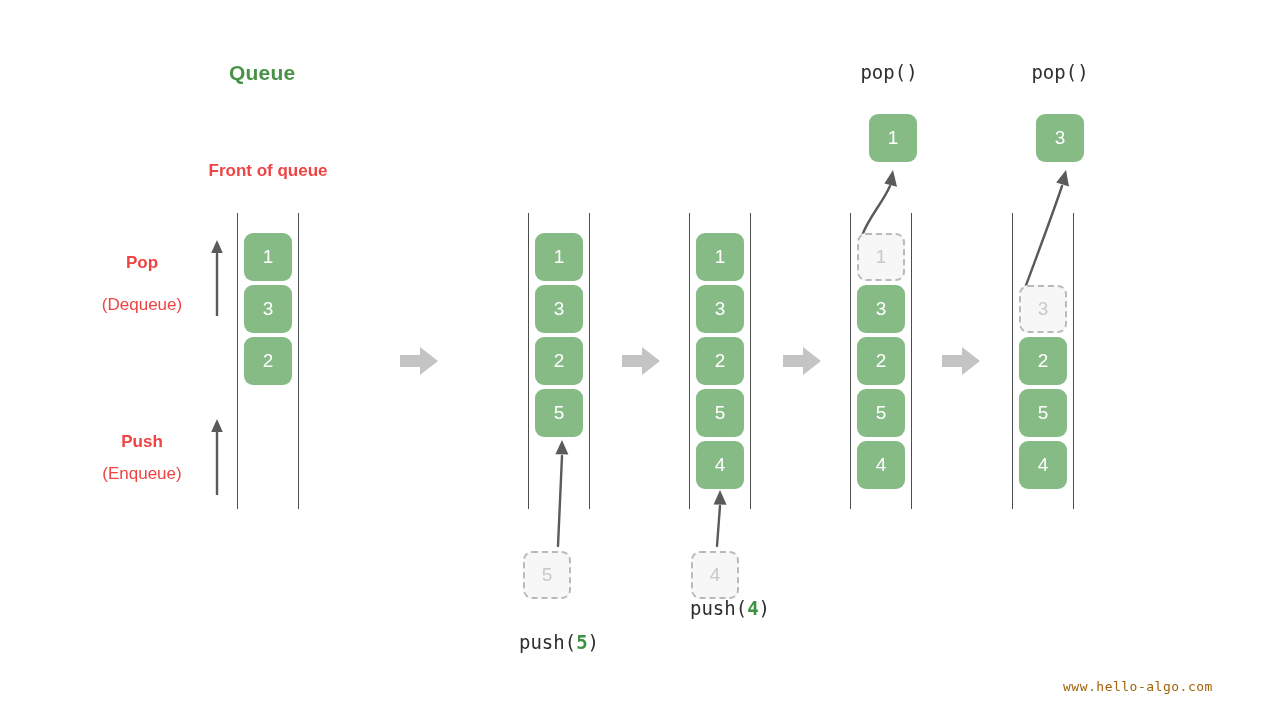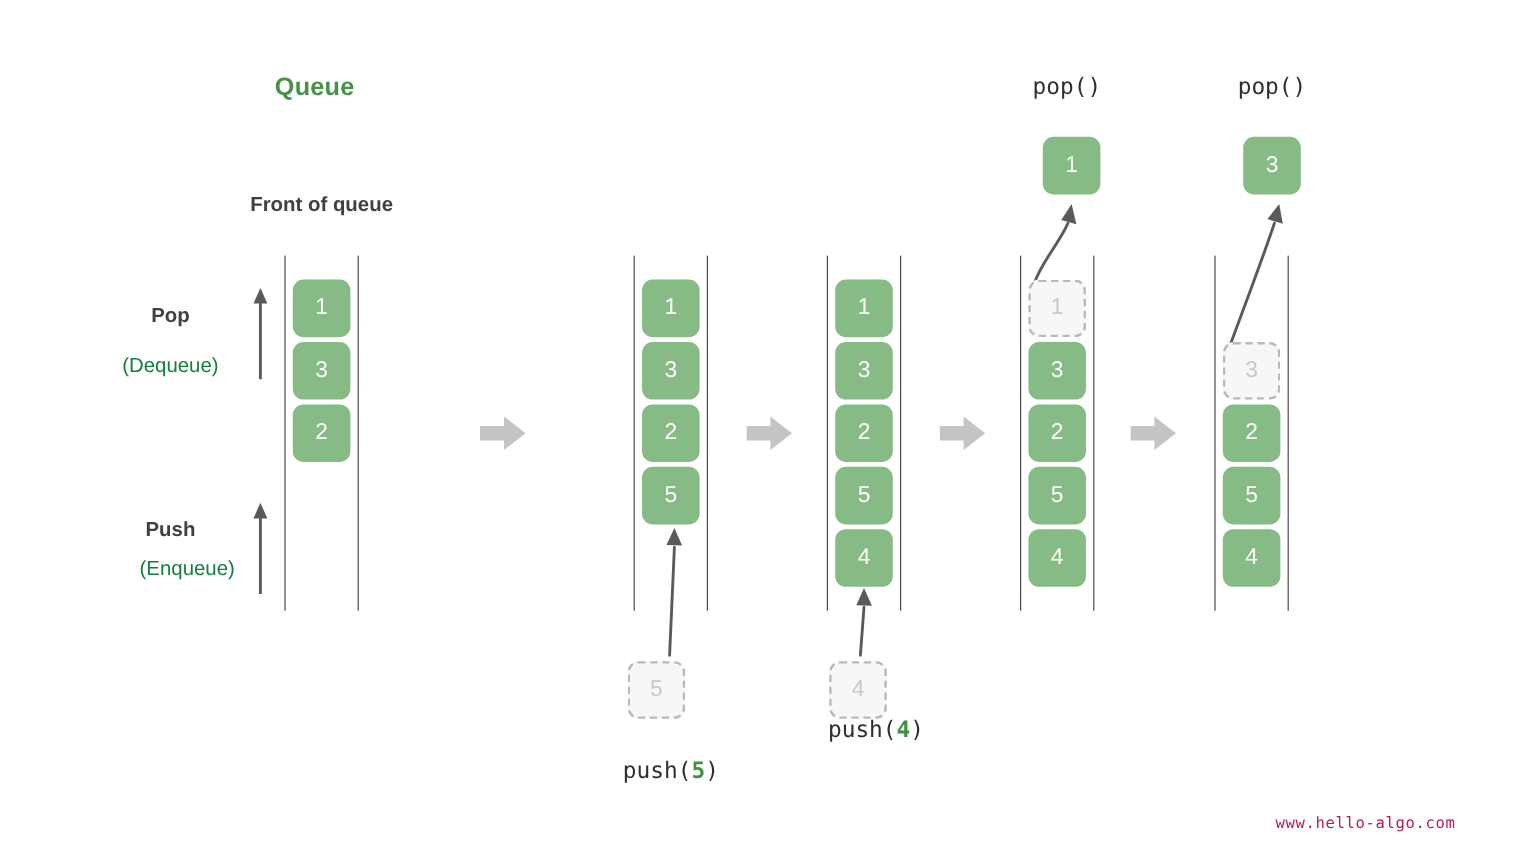--- a/index.html
+++ b/index.html
@@ -13,38 +13,38 @@
   .abs{position:absolute;}
 
   
   .title{
     font-size:21px;font-weight:bold;color:#479246;
     letter-spacing:0.2px;white-space:nowrap;
   }
 
   
   .cap-bold{
-    font-size:17px;font-weight:bold;color:#404040;white-space:nowrap;
+    font-size:17px;font-weight:bold;color:#ef4444;white-space:nowrap;
     text-align:center;
   }
   .cap-reg{
-    font-size:17px;font-weight:normal;color:#15803d;white-space:nowrap;
+    font-size:17px;font-weight:normal;color:#ef4444;white-space:nowrap;
     text-align:center;
   }
 
   
   .mono{
     font-family:"DejaVu Sans Mono", monospace;
     font-size:19px;color:#2e2e2e;white-space:nowrap;text-align:center;
   }
   .mono .arg{color:#3f9142;font-weight:bold;}
 
   .watermark{
     font-family:"DejaVu Sans Mono", monospace;
-    font-size:13px;color:#be185d;letter-spacing:0.5px;white-space:nowrap;
+    font-size:13px;color:#a16207;letter-spacing:0.5px;white-space:nowrap;
   }
 
   
   .rail{
     position:absolute;width:1px;background:#4d4d4d;
   }
 
   
   .cell{
     position:absolute;width:48px;height:48px;border-radius:9px;
@@ -71,21 +71,21 @@
 <div id="stage">
 
   <div class="abs title" style="left:229px;top:61px;">Queue</div>
 
   <div class="abs cap-bold" style="left:168px;top:161px;width:200px;">Front of queue</div>
 
   <div class="abs cap-bold" style="left:62px;top:253px;width:160px;">Pop</div>
   <div class="abs cap-reg" style="left:62px;top:295px;width:160px;">(Dequeue)</div>
 
   <div class="abs cap-bold" style="left:62px;top:432px;width:160px;">Push</div>
-  <div class="abs cap-reg" style="left:76px;top:464px;width:160px;">(Enqueue)</div>
+  <div class="abs cap-reg" style="left:62px;top:464px;width:160px;">(Enqueue)</div>
 
 
   <svg class="abs thinarrow" style="left:205px;top:240px;" width="24" height="78">
     <line x1="12" y1="76" x2="12" y2="10" stroke="#5a5a5a" stroke-width="2.4"></line>
     <polygon points="12,0 6.2,13 17.8,13" fill="#5a5a5a"></polygon>
   </svg>
 
   <svg class="abs thinarrow" style="left:205px;top:419px;" width="24" height="78">
     <line x1="12" y1="76" x2="12" y2="10" stroke="#5a5a5a" stroke-width="2.4"></line>
     <polygon points="12,0 6.2,13 17.8,13" fill="#5a5a5a"></polygon>

